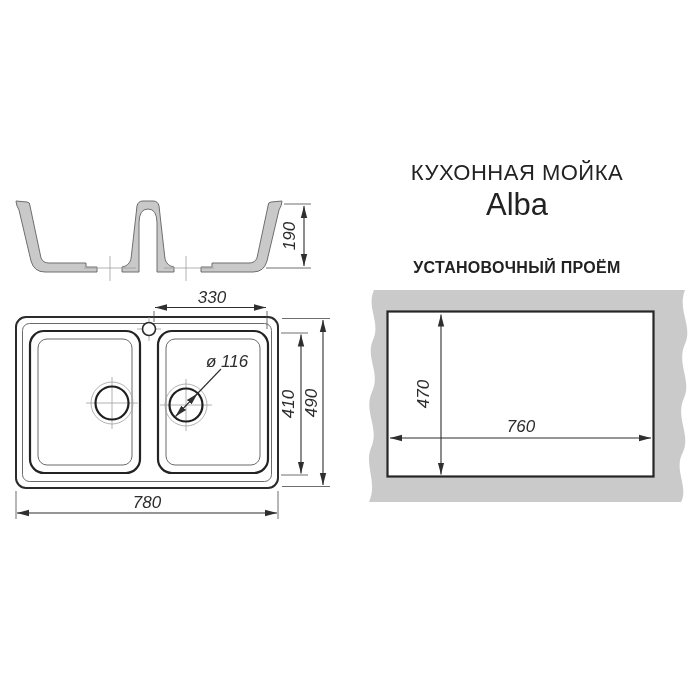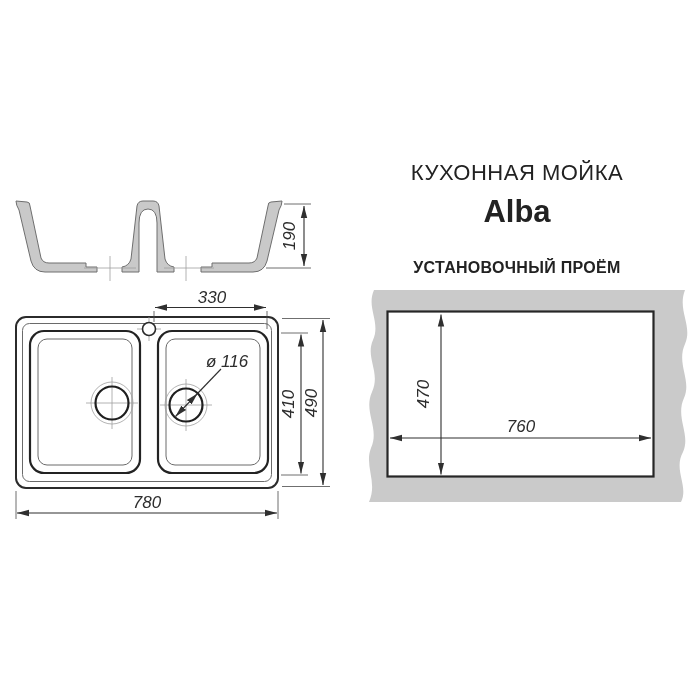--- a/index.html
+++ b/index.html
@@ -1,21 +1,21 @@
 <!DOCTYPE html>
 <html><head>
 <meta charset="utf-8">
 <style>
   html,body{margin:0;padding:0;background:#ffffff;}
   body{width:700px;height:700px;font-family:"Liberation Sans","DejaVu Sans",sans-serif;}
   #stage{position:relative;width:700px;height:700px;background:#fff;overflow:hidden;border-radius:13px;}
   .abs{position:absolute;}
   .title-block{left:362px;top:160px;width:310px;text-align:center;color:#222;}
   .title-main{font-size:22px;letter-spacing:.5px;font-weight:500;line-height:1.15;}
-  .title-model{font-size:31px;font-weight:700;line-height:1.1;margin-top:10px;}
+  .title-model{font-size:31px;font-weight:400;line-height:1.1;margin-top:3px;}
   .cutout-heading{left:362px;top:259px;width:310px;text-align:center;font-size:16px;
                   font-weight:600;letter-spacing:.3px;color:#222;}
   svg{position:absolute;overflow:visible;}
   .dim{font-family:"Liberation Sans","DejaVu Sans",sans-serif;font-style:italic;
        font-size:17px;fill:#2d2d2d;}
   .dline{stroke:#2f2f2f;stroke-width:1.1;fill:none;}
   .ext{stroke:#4a4a4a;stroke-width:.8;fill:none;}
   .bold-line{stroke:#232323;stroke-width:2.2;fill:none;}
   .med-line{stroke:#2b2b2b;stroke-width:2;fill:#ffffff;}
   .thin-line{stroke:#6a6a6a;stroke-width:1;fill:none;}

